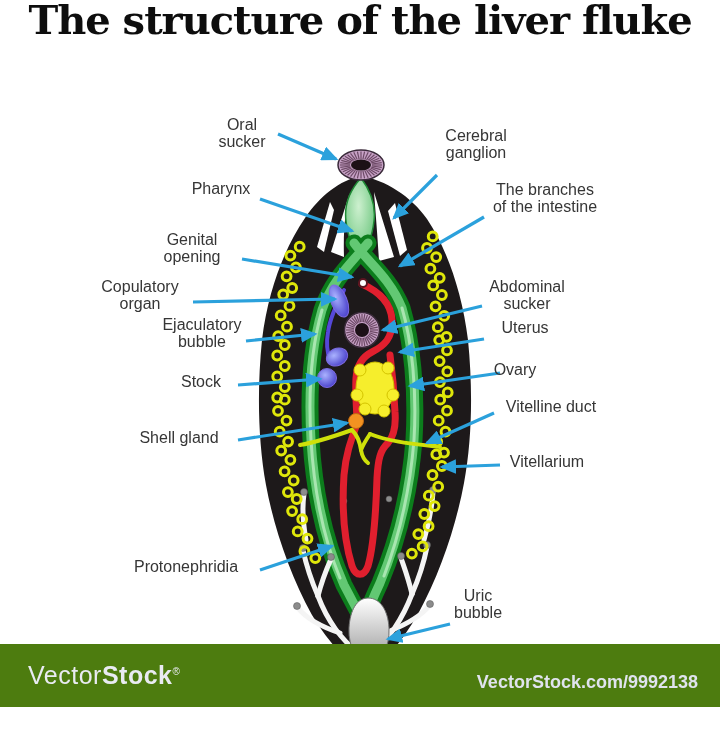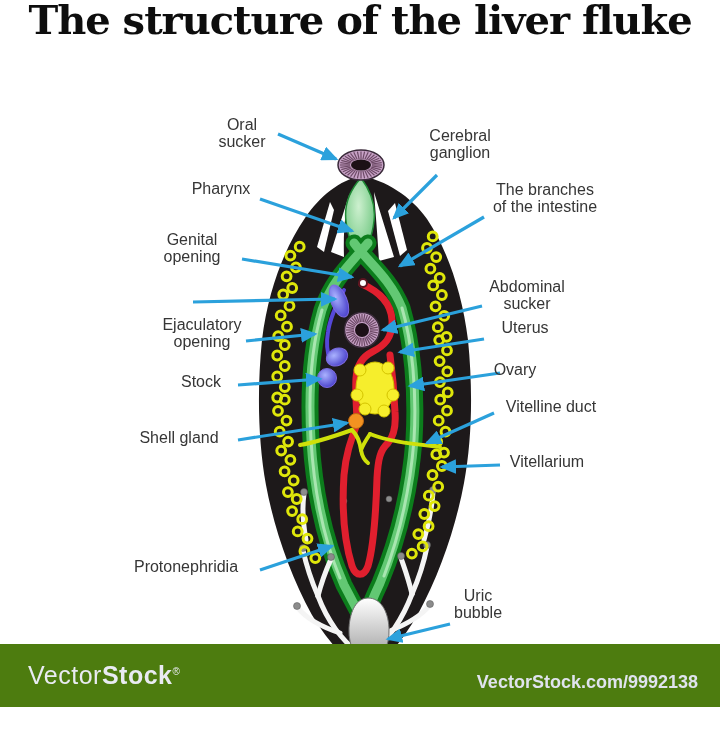--- a/index.html
+++ b/index.html
@@ -305,31 +305,33 @@
       <line x1="494" y1="413" x2="427" y2="443" marker-end="url(#ah)"></line>
       <line x1="238" y1="440" x2="347" y2="423" marker-end="url(#ah)"></line>
       <line x1="500" y1="465" x2="442" y2="467" marker-end="url(#ah)"></line>
       <line x1="260" y1="570" x2="332" y2="546" marker-end="url(#ah)"></line>
       <line x1="450" y1="624" x2="388" y2="639" marker-end="url(#ah)"></line>
     </g>
   </svg>
 
   <div class="lbl" style="left:242px;top:117px">Oral
 sucker</div>
-  <div class="lbl" style="left:460px;top:128px">Cerebral
+  <div class="lbl" style="left:476px;top:128px">Cerebral
 ganglion</div>
   <div class="lbl" style="left:221px;top:181px">Pharynx</div>
   <div class="lbl" style="left:545px;top:182px">The branches
 of the intestine</div>
   <div class="lbl" style="left:192px;top:232px">Genital
 opening</div>
+  <div class="lbl" style="left:140px;top:279px">Copulatory
+organ</div>
   <div class="lbl" style="left:527px;top:279px">Abdominal
 sucker</div>
   <div class="lbl" style="left:202px;top:317px">Ejaculatory
-opening</div>
+bubble</div>
   <div class="lbl" style="left:525px;top:320px">Uterus</div>
   <div class="lbl" style="left:201px;top:374px">Stock</div>
   <div class="lbl" style="left:515px;top:362px">Ovary</div>
   <div class="lbl" style="left:551px;top:399px">Vitelline duct</div>
   <div class="lbl" style="left:179px;top:430px">Shell gland</div>
   <div class="lbl" style="left:547px;top:454px">Vitellarium</div>
   <div class="lbl" style="left:186px;top:559px">Protonephridia</div>
   <div class="lbl" style="left:478px;top:588px">Uric
 bubble</div>
 

